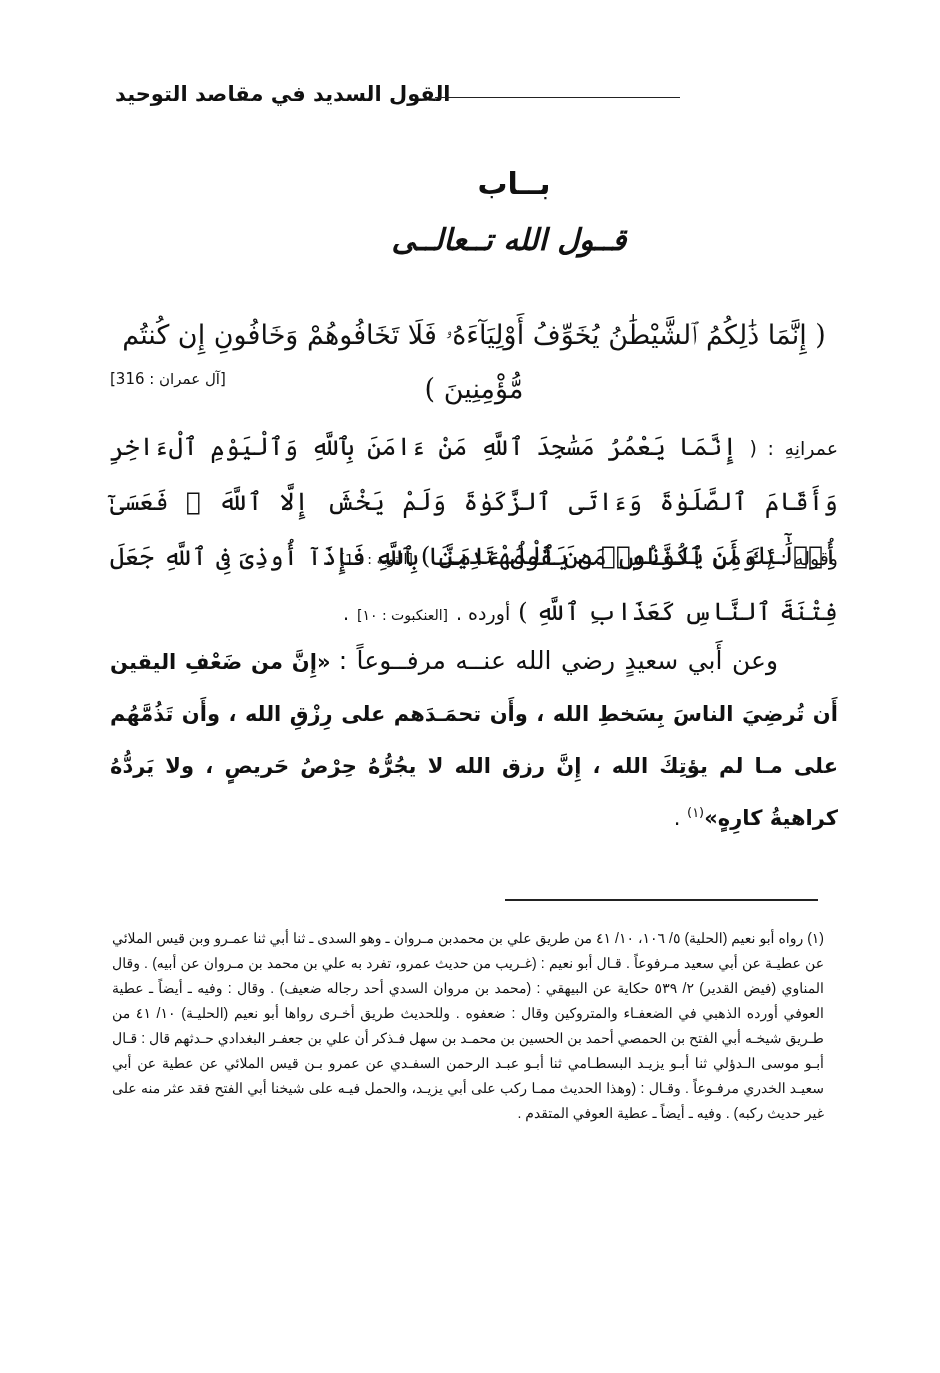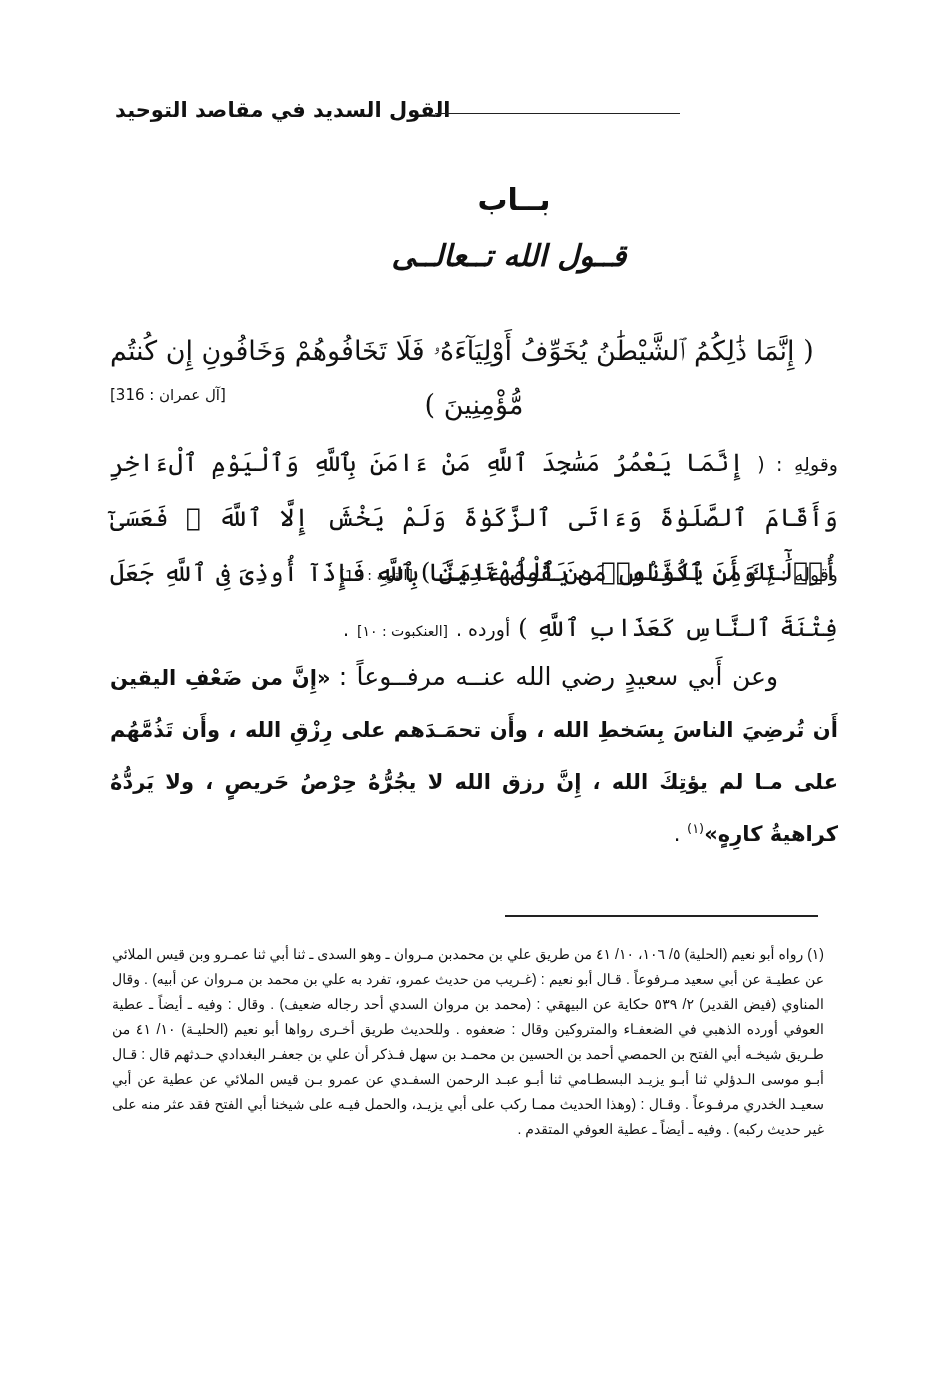--- a/index.html
+++ b/index.html
@@ -10,21 +10,21 @@
     body {
       width: 940px;
       height: 1373px;
       position: relative;
       overflow: hidden;
       color: #111111;
       font-family: "DejaVu Sans", "Liberation Sans", sans-serif;
     }
     .page {
       position: absolute;
-      left: 0; top: 16px;
+      left: 0; top: 0;
       width: 940px;
       height: 1105px;
     }
 
     
     .running-header {
       position: absolute;
       top: 70px;
       left: 115px;
       width: 735px;
@@ -103,21 +103,21 @@
       text-align: justify;
       text-align-last: right;
     }
     .quran-verse {
       font-family: "DejaVu Serif", "Liberation Serif", serif;
       font-size: 25px;
       line-height: 54px;
     }
     .verse-main {
       top: 308px;
-      text-align: left;
+      text-align: center;
       text-align-last: center;
       font-size: 27px;
     }
     .verse-ref {
       position: absolute;
       left: 110px;
       top: 370px;
       width: 200px;
       direction: rtl;
       text-align: left;
@@ -189,21 +189,21 @@
   <div class="chapter-heading heading-qawl">قــول الله تــعالــى</div>
 
   <div class="block quran-verse verse-main">
     <span>(</span>
     <span>إِنَّمَا ذَٰلِكُمُ ٱلشَّيْطَٰنُ يُخَوِّفُ أَوْلِيَآءَهُۥ فَلَا تَخَافُوهُمْ وَخَافُونِ إِن كُنتُم مُّؤْمِنِينَ</span>
     <span>)</span>
   </div>
   <div class="verse-ref">[آل عمران : 316]</div>
 
   <div class="block quran-verse block-2">
-    <span class="intro">وقولِهِ : (</span>
+    <span class="intro">عمرانِهِ : (</span>
     <span>إِنَّمَا يَعْمُرُ مَسَٰجِدَ ٱللَّهِ مَنْ ءَامَنَ بِٱللَّهِ وَٱلْيَوْمِ ٱلْءَاخِرِ وَأَقَامَ ٱلصَّلَوٰةَ وَءَاتَى ٱلزَّكَوٰةَ وَلَمْ يَخْشَ إِلَّا ٱللَّهَ ۖ فَعَسَىٰٓ أُو۟لَٰٓئِكَ أَن يَكُونُوا۟ مِنَ ٱلْمُهْتَدِينَ</span>
     <span>)</span>
     <span class="ref-inline">[التوبة : 19]</span>
     <span class="intro">.</span>
   </div>
 
   <div class="block quran-verse block-3">
     <span class="intro">وقوله : (</span>
     <span>وَمِنَ ٱلنَّاسِ مَن يَقُولُ ءَامَنَّا بِٱللَّهِ فَإِذَآ أُوذِىَ فِى ٱللَّهِ جَعَلَ فِتْنَةَ ٱلنَّاسِ كَعَذَابِ ٱللَّهِ</span>
     <span>)</span>

